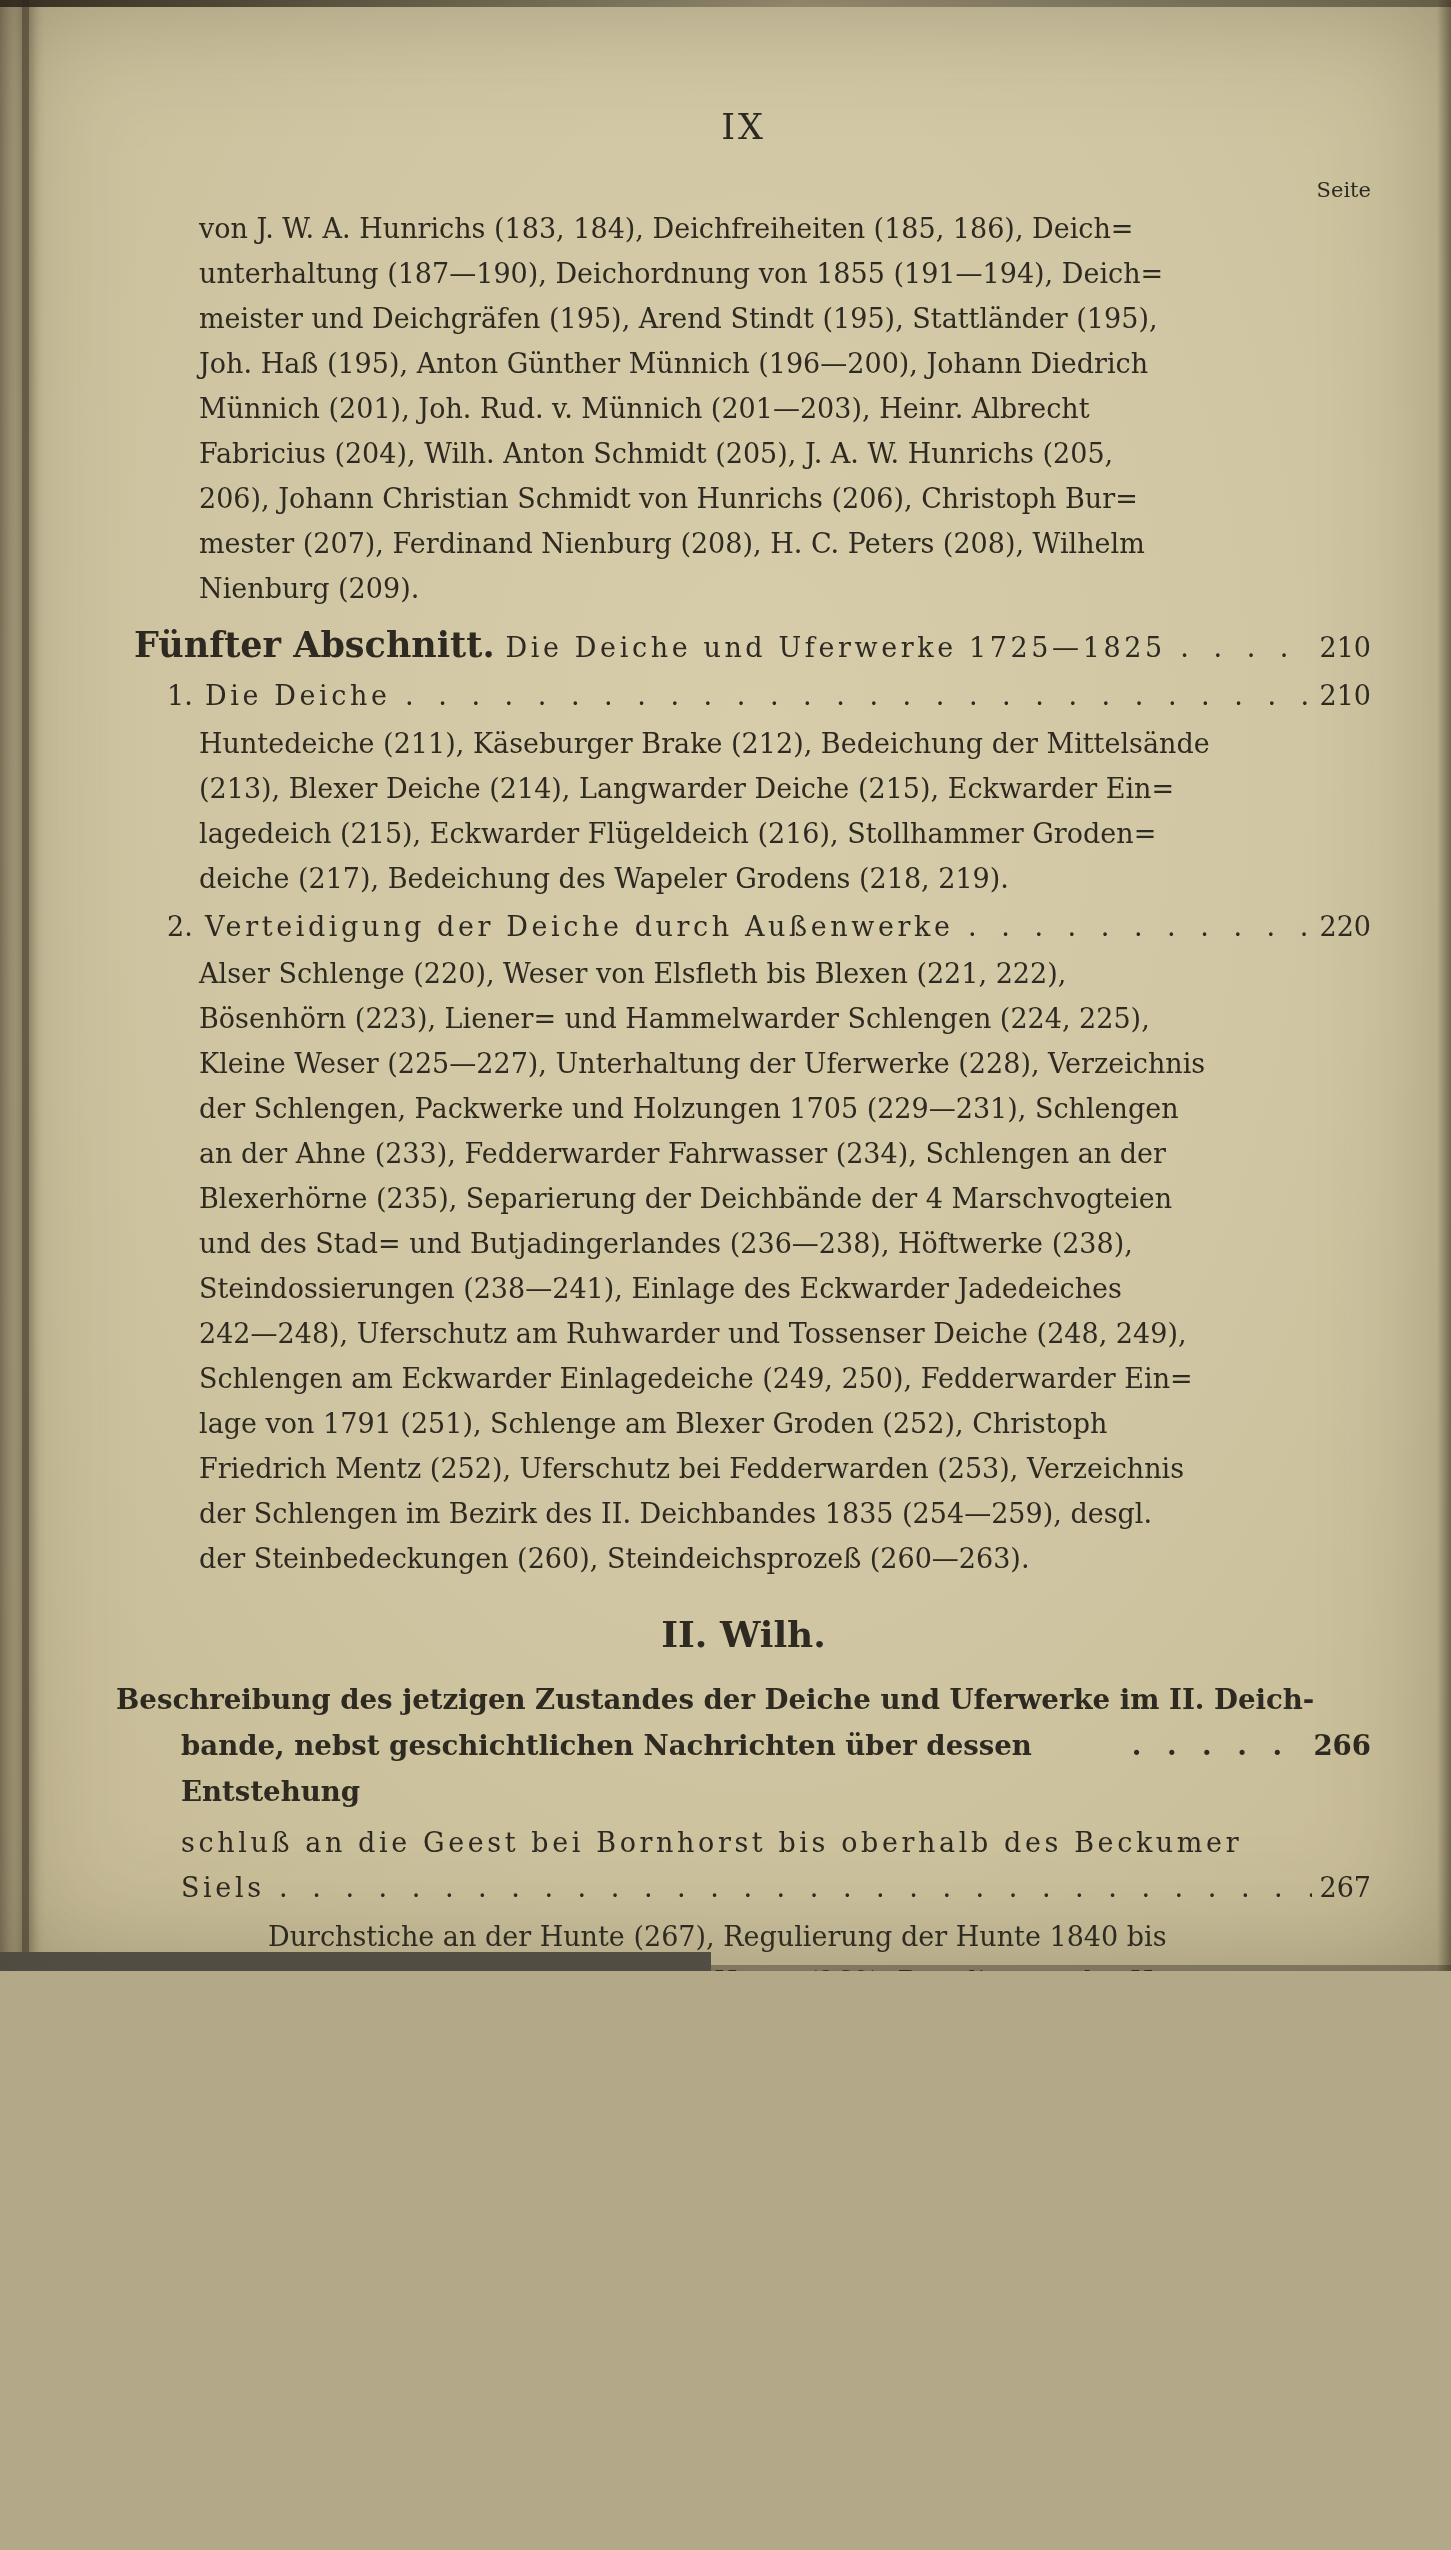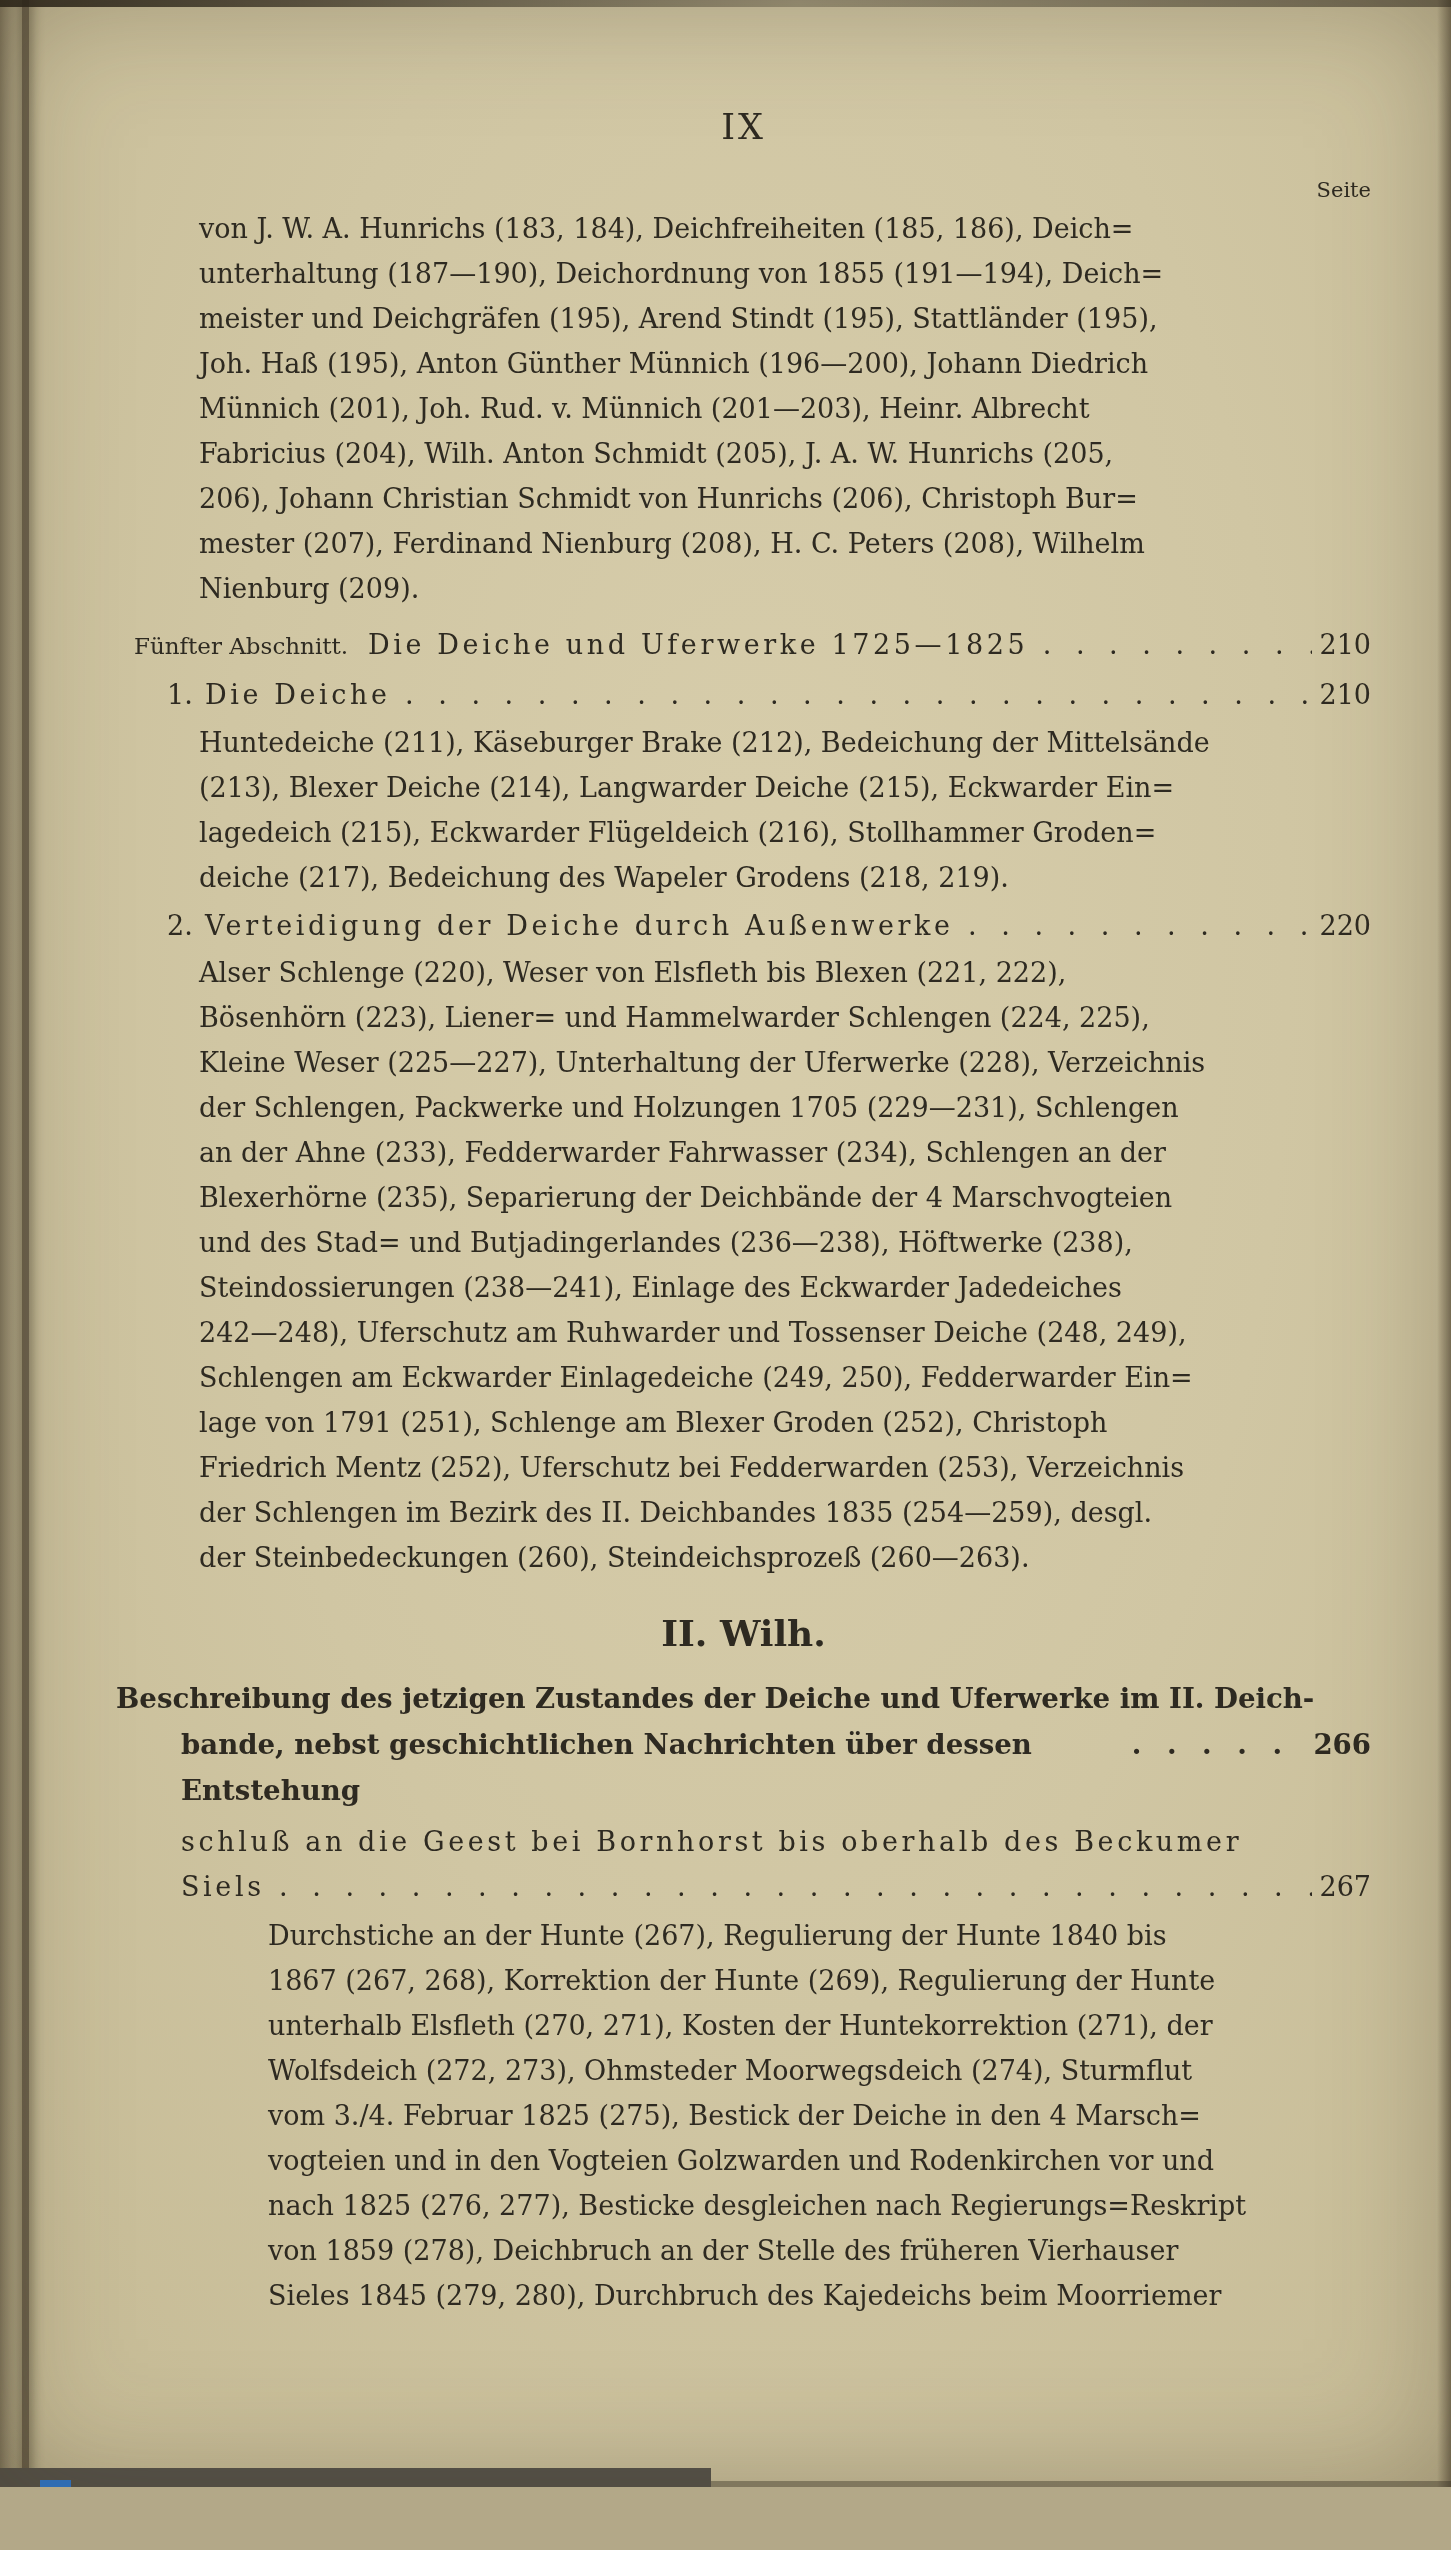--- a/index.html
+++ b/index.html
@@ -2,21 +2,21 @@
 <html style="font-size:11.6px"><head>
 <meta charset="utf-8">
 <style>
   html,body { margin:0; padding:0; }
   body {
     width:1451px; height:2550px;
     background:#b3a888;
     font-family:"DejaVu Serif","Liberation Serif",serif;
   }
   .scan {
-    position:relative; width:1451px; height:2487px; overflow:hidden;
+    position:relative; width:1451px; height:1971px; overflow:hidden;
     background:
       radial-gradient(ellipse at 52% 38%, #d7cdab 0%, #d0c6a3 50%, #c5ba94 100%);
     color:#2e2a21;
   }
   .vignette { position:absolute; inset:0; box-shadow:inset 0 0 123px rgba(70,58,38,0.35); pointer-events:none; z-index:5; }
   .edge-top { position:absolute; top:0; left:0; right:0; height:7.3px;
     background:linear-gradient(to right, rgba(40,34,24,0.92), rgba(40,34,24,0.30) 55%, rgba(40,34,24,0.55)); z-index:4;}
   .edge-left { position:absolute; top:0; bottom:0; left:0; width:36px;
     background:linear-gradient(to right, rgba(62,52,36,0.50), rgba(62,52,36,0.10) 45%, rgba(62,52,36,0)); z-index:3;}
   .crease { position:absolute; top:0; bottom:0; left:22px; width:6.5px;
@@ -33,21 +33,21 @@
 
   .para { font-size:27px; line-height:45px; margin:0; white-space:pre-line; }
   .ind-detail { margin-left:83px; }
   .ind-deep { margin-left:152px; }
   .mb-sm { margin-bottom:11px; }
   .mb-xs { margin-bottom:2.9px; }
 
   .toc-line { display:flex; align-items:baseline; font-size:27px; line-height:45px; }
   .ind-item { margin-left:51px; }
   .ind-sec { margin-left:18px; }
-  .sec-label { font-weight:normal; font-size:23px; margin-right:20px; white-space:nowrap; }
+  .sec-label { font-weight:bold; font-size:35px; margin-right:11px; white-space:nowrap; }
   .spaced { letter-spacing:3.6px; white-space:nowrap; }
   .num { flex:0 0 38px; }
   .dots { flex:1 1 auto; overflow:hidden; white-space:nowrap; letter-spacing:8px; margin:0 7.3px 0 14.5px; }
   .pg { white-space:nowrap; }
 
   .part-title { text-align:center; font-size:36px; font-weight:bold; margin:32px 0 22px 0; }
 
   .be-line1 { font-weight:bold; font-size:27.6px; line-height:46px; }
   .be-line2 { font-weight:bold; font-size:27.6px; line-height:46px; margin-left:65px; }
   .be-line2 .dots { font-weight:bold; }

